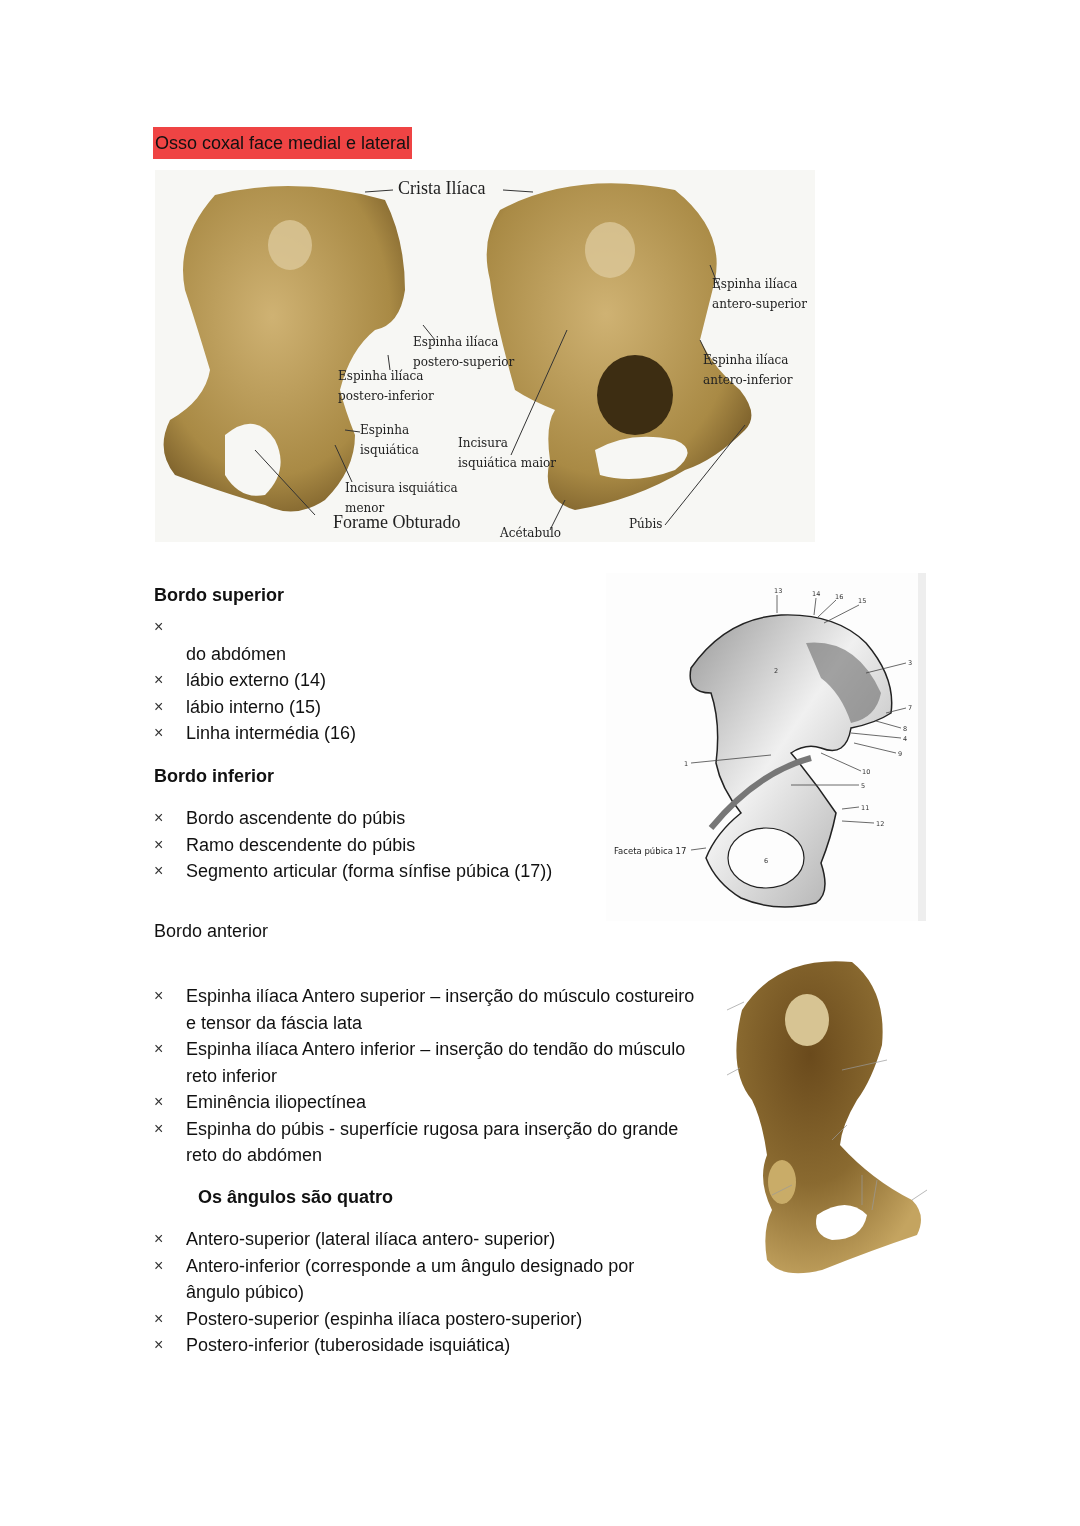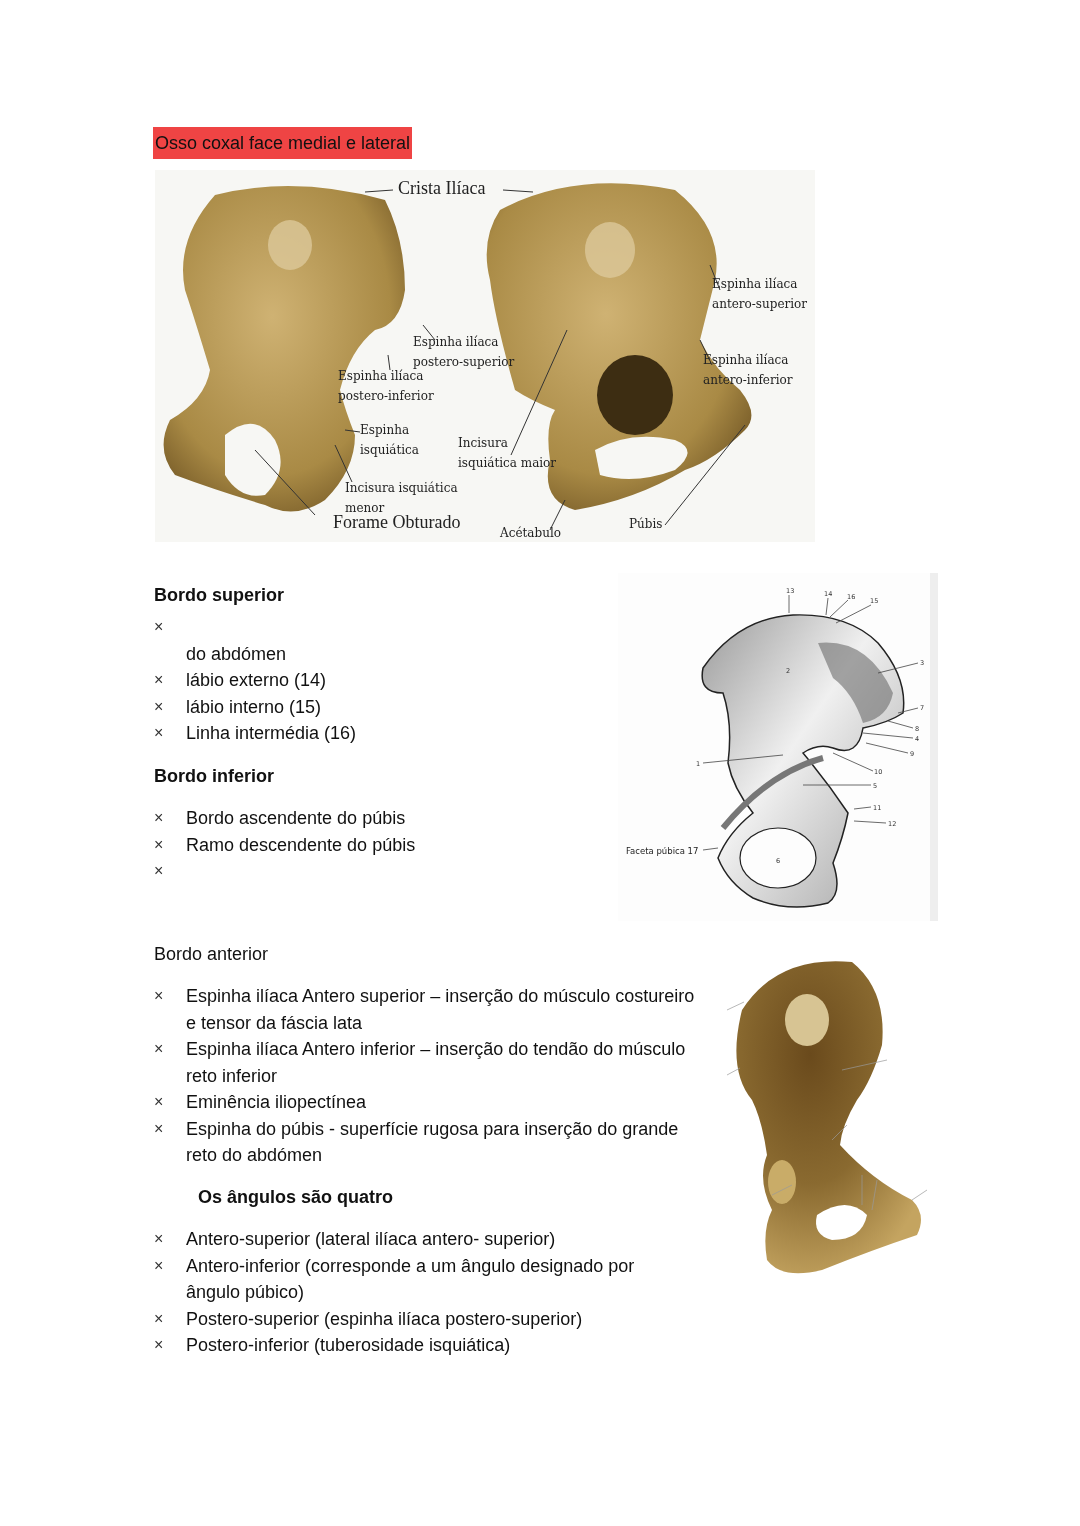--- a/index.html
+++ b/index.html
@@ -91,24 +91,24 @@
   <li><span class="mark">×</span><br><span>do abdómen</span></li>
   <li><span class="mark">×</span><span>lábio externo (14)</span></li>
   <li><span class="mark">×</span><span>lábio interno (15)</span></li>
   <li><span class="mark">×</span><span>Linha intermédia (16)</span></li>
 </ul>
 
 <div class="sec-h bold" style="top:764px;">Bordo inferior</div>
 <ul class="xlist" style="top:805px; width:460px;">
   <li><span class="mark">×</span><span>Bordo ascendente do púbis</span></li>
   <li><span class="mark">×</span><span>Ramo descendente do púbis</span></li>
-  <li><span class="mark">×</span></li>
+  <li><span class="mark">×</span><span>Segmento articular (forma sínfise púbica (17))</span></li>
 </ul>
 
-<div class="fig" style="left:606px; top:573px; width:320px; height:348px; background:#fdfdfd;margin-left:12px;">
+<div class="fig" style="left:606px; top:573px; width:320px; height:348px; background:#fdfdfd;">
   <svg viewBox="0 0 320 348">
     <defs>
       <linearGradient id="g2" x1="0" y1="0" x2="1" y2="1">
         <stop offset="0%" stop-color="#9a9a9a"></stop>
         <stop offset="45%" stop-color="#f0f0f0"></stop>
         <stop offset="100%" stop-color="#a0a0a0"></stop>
       </linearGradient>
     </defs>
     <rect x="312" y="0" width="8" height="348" fill="#eeeeee"></rect>
     <path d="M85 95 Q120 45 175 42 Q230 40 260 70 Q290 105 285 140 Q270 150 245 155 Q240 185 215 175 Q200 170 185 180 Q210 210 230 240 Q225 265 215 290 Q225 320 210 330 Q170 340 135 325 Q110 310 100 285 Q110 260 135 240 Q115 215 110 190 Q115 150 105 120 Q80 120 85 95 Z" fill="url(#g2)" stroke="#222" stroke-width="1.5"></path>
@@ -147,21 +147,21 @@
       <text x="255" y="237">11</text>
       <text x="270" y="253">12</text>
       <text x="78" y="193">1</text>
       <text x="168" y="100">2</text>
       <text x="158" y="290">6</text>
       <text x="8" y="281" font-size="8.5" fill="#222">Faceta púbica 17</text>
     </g>
   </svg>
 </div>
 
-<div class="sec-h" style="top:942px;text-align:right;">Bordo anterior</div>
+<div class="sec-h" style="top:919px;text-align:right;">Bordo anterior</div>
 <ul class="xlist" style="top:983px; width:570px;">
   <li><span class="mark">×</span><b>Espinha ilíaca Antero superior</b><span> – inserção do músculo costureiro</span><br><span>e tensor da fáscia lata</span></li>
   <li><span class="mark">×</span><b>Espinha ilíaca Antero inferior</b><span> – inserção do tendão do músculo</span><br><span>reto inferior</span></li>
   <li><span class="mark">×</span><span>Eminência iliopectínea</span></li>
   <li><span class="mark">×</span><span>Espinha do púbis - superfície rugosa para inserção do grande</span><br><span>reto do abdómen</span></li>
 </ul>
 
 <div class="fig" style="left:722px; top:950px; width:208px; height:340px; background:#ffffff;">
   <svg viewBox="0 0 208 340">
     <defs>

